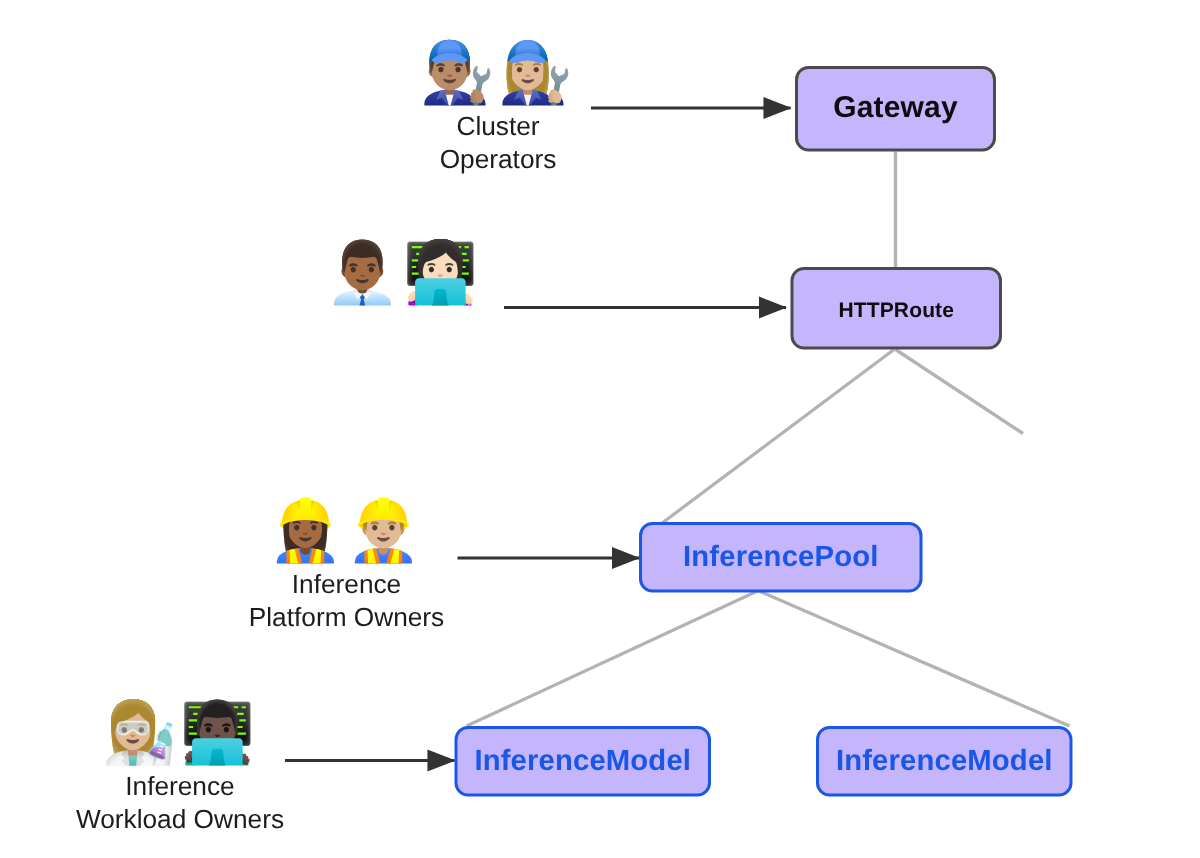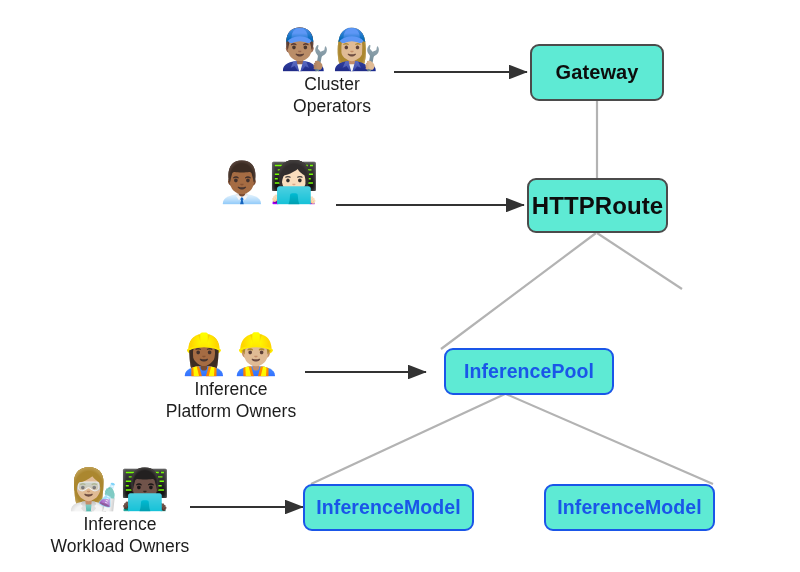--- a/index.html
+++ b/index.html
@@ -23,21 +23,21 @@
     top: 0;
     width: 800px;
     height: 572px;
   }
   .node {
     position: absolute;
     box-sizing: border-box;
     display: flex;
     align-items: center;
     justify-content: center;
-    background: #5eead4;
+    background: #c4b5fd;
     border-radius: 9px;
     font-weight: bold;
     letter-spacing: 0.1px;
     z-index: 3;
   }
   .node-core {
     border: 2.4px solid #4b4b4b;
     color: #0d0d0d;
   }
   .node-inference {
@@ -88,26 +88,26 @@
     <line x1="394" y1="72" x2="527" y2="72" stroke="#333333" stroke-width="2.1" marker-end="url(#arrowhead)"></line>
     <line x1="336" y1="205" x2="524" y2="205" stroke="#333333" stroke-width="2.1" marker-end="url(#arrowhead)"></line>
     <line x1="305" y1="372" x2="426" y2="372" stroke="#333333" stroke-width="2.1" marker-end="url(#arrowhead)"></line>
     <line x1="190" y1="507" x2="303" y2="507" stroke="#333333" stroke-width="2.1" marker-end="url(#arrowhead)"></line>
   </svg>
 
   <div class="node node-core" style="left:530px; top:44px; width:134px; height:57px; font-size:20px;">
     <span>Gateway</span>
   </div>
 
-  <div class="node node-core" style="left:527px; top:178px; width:141px; height:55px; font-size:24px;">
+  <div class="node node-core" style="left:527px; top:178px; width:141px; height:55px; font-size:14px;">
     <span>HTTPRoute</span>
   </div>
 
 
-  <div class="node node-inference" style="left:444px; top:348px; width:170px; height:47px; font-size:19.5px;">
+  <div class="node node-inference" style="left:426px; top:348px; width:189px; height:47px; font-size:19.5px;">
     <span>InferencePool</span>
   </div>
 
   <div class="node node-inference" style="left:303px; top:484px; width:171px; height:47px; font-size:19.5px;">
     <span>InferenceModel</span>
   </div>
 
   <div class="node node-inference" style="left:544px; top:484px; width:171px; height:47px; font-size:19.5px;">
     <span>InferenceModel</span>
   </div>

